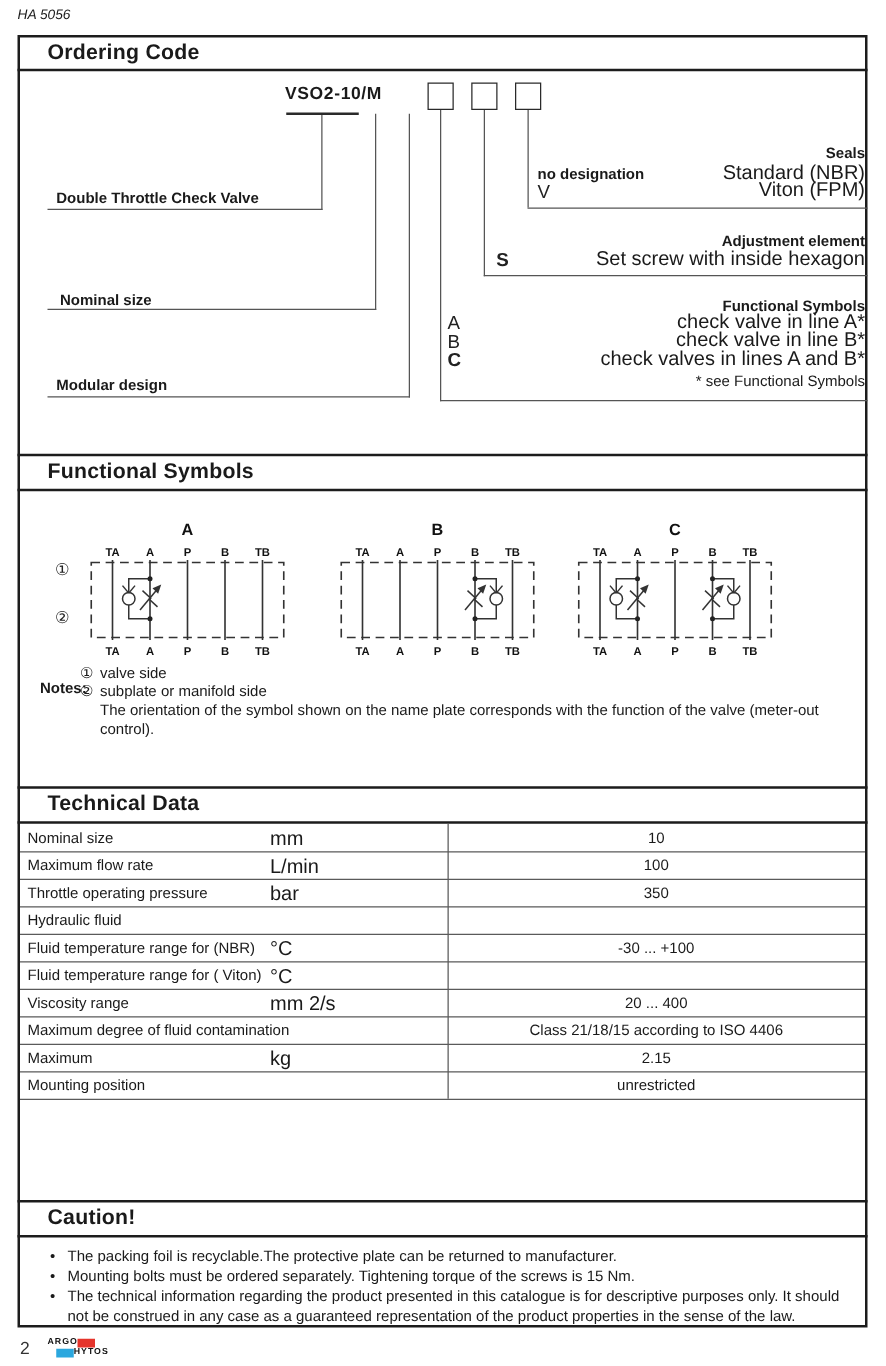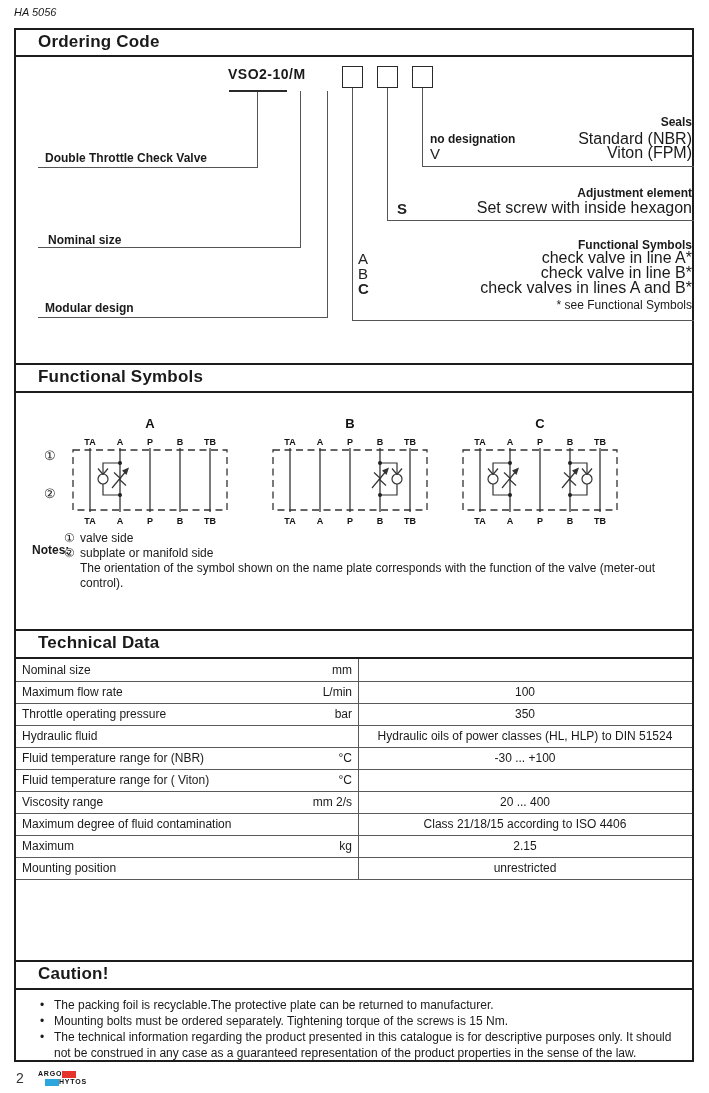--- a/index.html
+++ b/index.html
@@ -31,21 +31,21 @@
   .diagram{position:absolute;width:160px;height:112px;}
   .diagram svg{font-family:"Liberation Sans",sans-serif;}
   .callout-num{position:absolute;font-size:13px;color:#222;}
   .notes-label{position:absolute;left:32px;font-size:12px;font-weight:bold;}
   .note-num{position:absolute;left:64px;font-size:12px;}
   .note-text{position:absolute;left:80px;font-size:12px;}
   .note-para{position:absolute;left:80px;width:585px;font-size:12px;line-height:15px;}
   
   .t-row{position:absolute;left:16px;width:676px;height:22px;}
   .t-label{position:absolute;left:6px;top:4px;font-size:12px;}
-  .t-unit{position:absolute;left:200px;width:136px;top:4px;font-size:12px;text-align:right;}
+  .t-unit{position:absolute;left:200px;width:136px;top:4px;font-size:16px;text-align:left;}
   .t-value{position:absolute;left:342px;width:334px;top:4px;font-size:12px;text-align:center;}
   
   .bullet-item{position:absolute;left:40px;width:650px;font-size:12px;line-height:15.5px;}
   .bullet-item::before{content:"\2022";position:absolute;left:0;}
   .bullet-item .btxt{display:block;margin-left:14px;}
   
   .page-num{position:absolute;left:16px;top:1070px;font-size:14px;color:#333;}
   .logo{position:absolute;left:38px;top:1070px;font-size:7px;font-weight:bold;letter-spacing:.8px;line-height:7.5px;color:#111;}
   .logo .lrow{display:flex;align-items:center;height:8px;}
   .logo .box{width:14px;height:7px;display:inline-block;}
@@ -243,35 +243,35 @@
   <div class="rowline" style="top:791px"></div>
   <div class="rowline" style="top:813px"></div>
   <div class="rowline" style="top:835px"></div>
   <div class="rowline" style="top:857px"></div>
   <div class="rowline" style="top:879px"></div>
   <div class="vdivider" style="left:358px;top:659px;height:220px"></div>
 
   <div class="t-row" style="top:659px">
     <span class="t-label">Nominal size</span>
     <span class="t-unit">mm</span>
+    <span class="t-value">10</span>
   </div>
   <div class="t-row" style="top:681px">
     <span class="t-label">Maximum flow rate</span>
     <span class="t-unit">L/min</span>
     <span class="t-value">100</span>
   </div>
   <div class="t-row" style="top:703px">
     <span class="t-label">Throttle operating pressure</span>
     <span class="t-unit">bar</span>
     <span class="t-value">350</span>
   </div>
   <div class="t-row" style="top:725px">
     <span class="t-label">Hydraulic fluid</span>
     <span class="t-unit"></span>
-    <span class="t-value">Hydraulic oils of power classes (HL, HLP) to DIN 51524</span>
   </div>
   <div class="t-row" style="top:747px">
     <span class="t-label">Fluid temperature range for (NBR)</span>
     <span class="t-unit">°C</span>
     <span class="t-value">-30 ... +100</span>
   </div>
   <div class="t-row" style="top:769px">
     <span class="t-label">Fluid temperature range for ( Viton)</span>
     <span class="t-unit">°C</span>
   </div>

